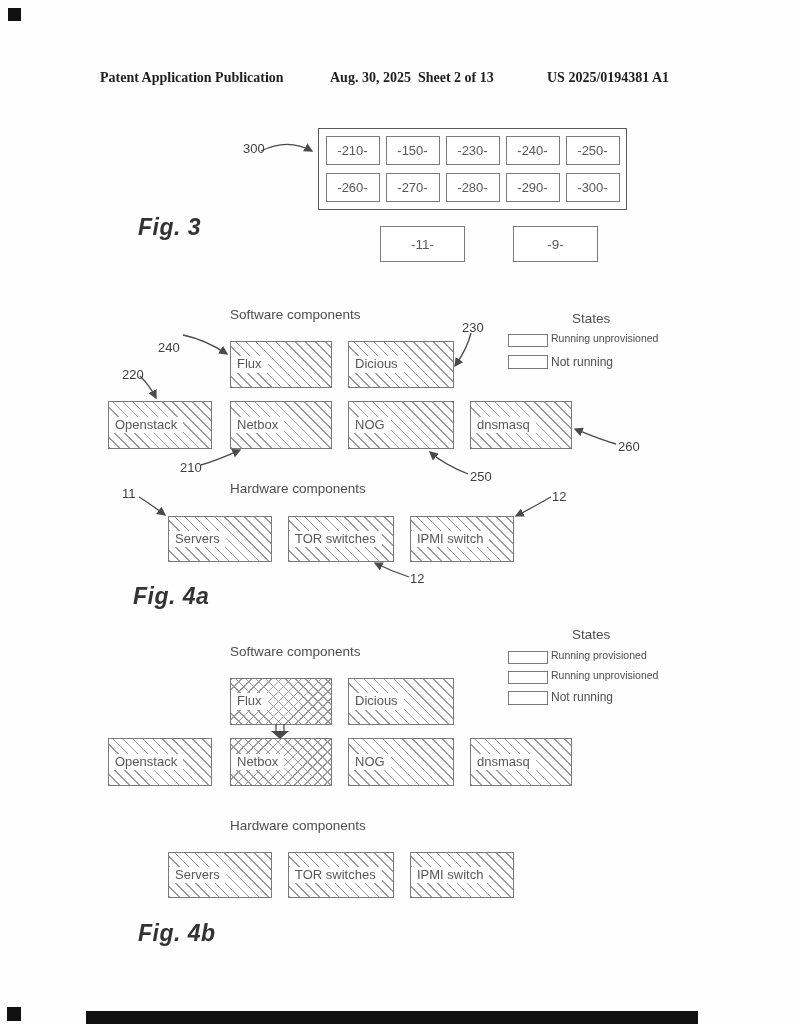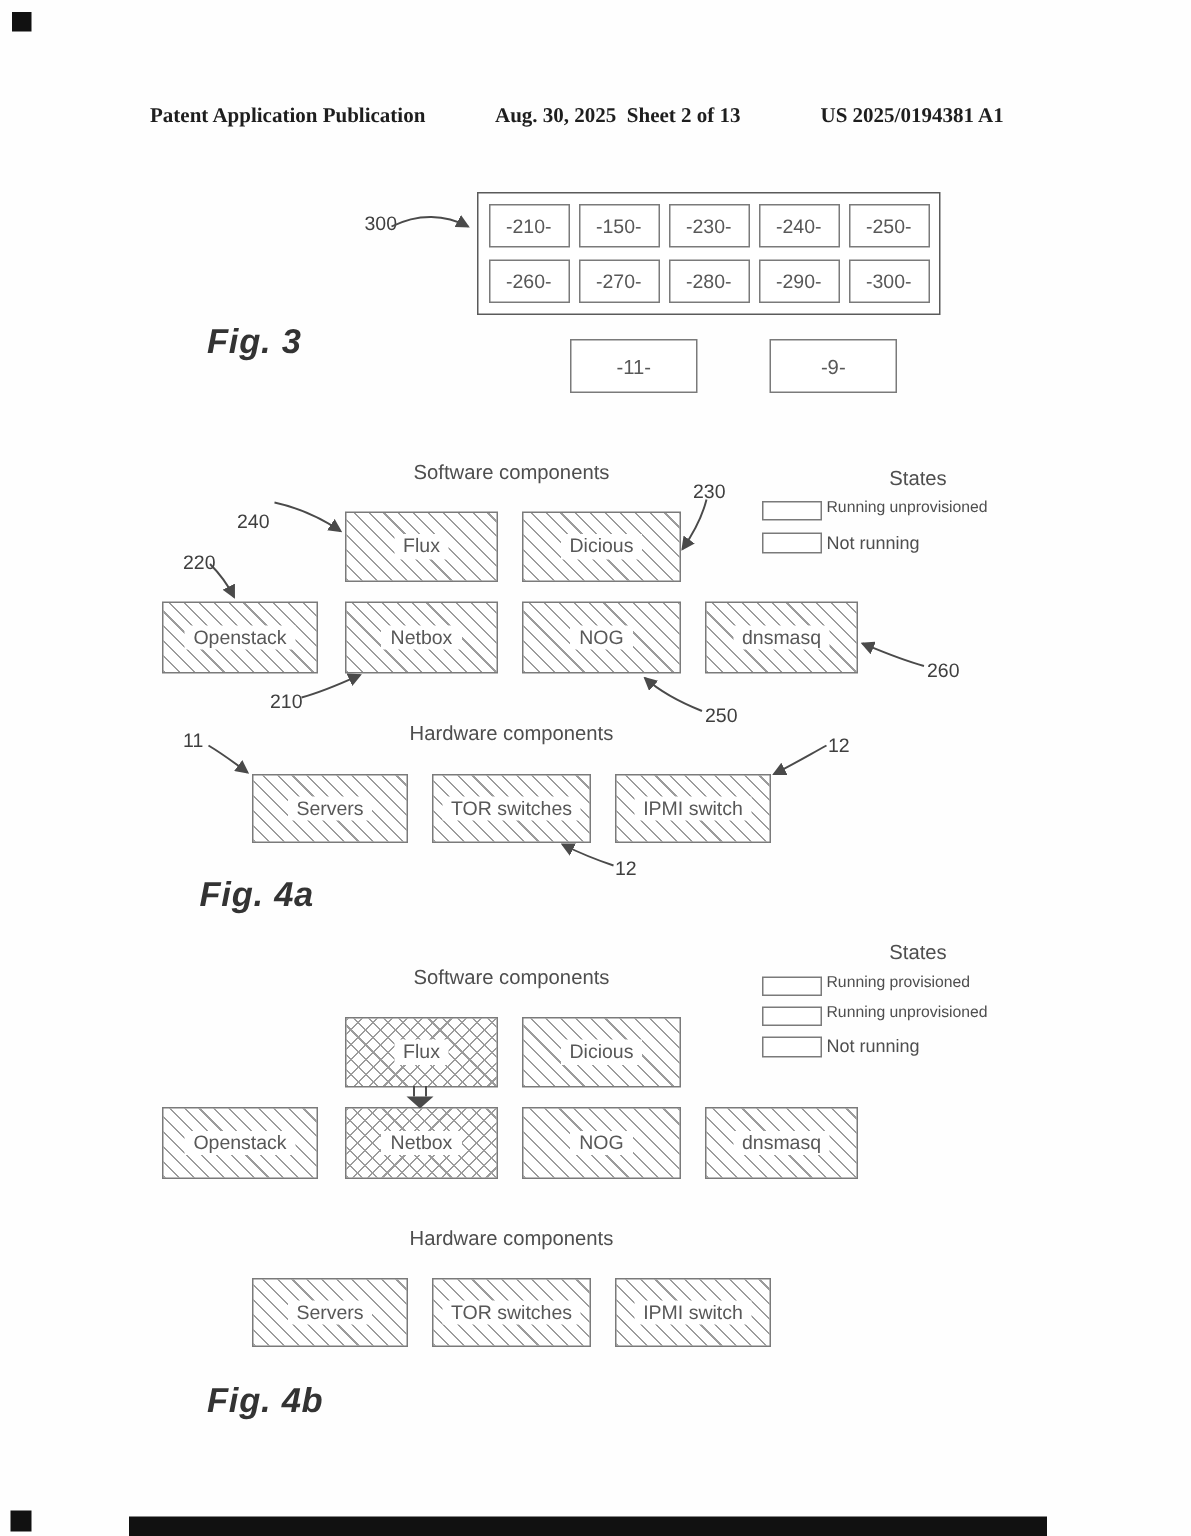--- a/index.html
+++ b/index.html
@@ -8,25 +8,25 @@
     font-family:"Liberation Sans", sans-serif; overflow:hidden;
   }
   .hdr {
     position:absolute; font-family:"Liberation Serif", serif; font-weight:bold;
     font-size:14px; color:#1e1e1e; white-space:pre;
   }
   .figcap {
     position:absolute; font-weight:bold; font-style:italic; font-size:23px;
     color:#333; letter-spacing:0.5px;
   }
-  .heading { position:absolute; font-size:13.5px; color:#4e4e4e; text-align:center; }
+  .heading { position:absolute; font-size:13.5px; color:#4e4e4e; text-align:left; }
   .ref { position:absolute; font-size:13px; color:#3f3f3f; }
   .dbox {
     position:absolute; border:1.6px solid #7a7a7a; background:#fff;
-    display:flex; align-items:center; justify-content:center;
+    display:flex; align-items:center; justify-content:flex-start;
   }
   .dbox .box-label {
     background:#fff; padding:1px 6px; font-size:13px; color:#585858; line-height:1.1;
   }
   .hatch-diag {
     background-image: repeating-linear-gradient(45deg, #9c9c9c 0, #9c9c9c 1px, transparent 1px, transparent 7px);
   }
   .hatch-sparse {
     background-image: repeating-linear-gradient(135deg, #9c9c9c 0, #9c9c9c 1px, transparent 1px, transparent 9px);
   }

